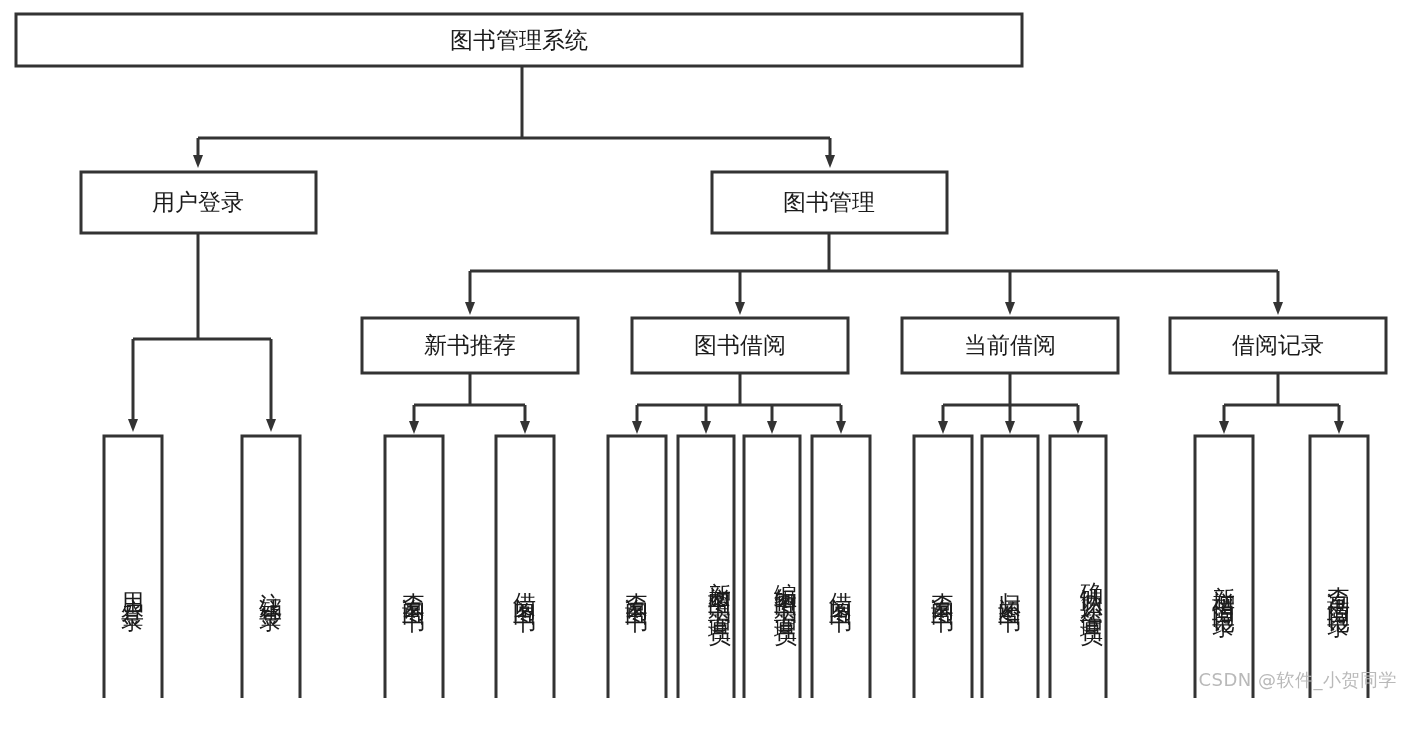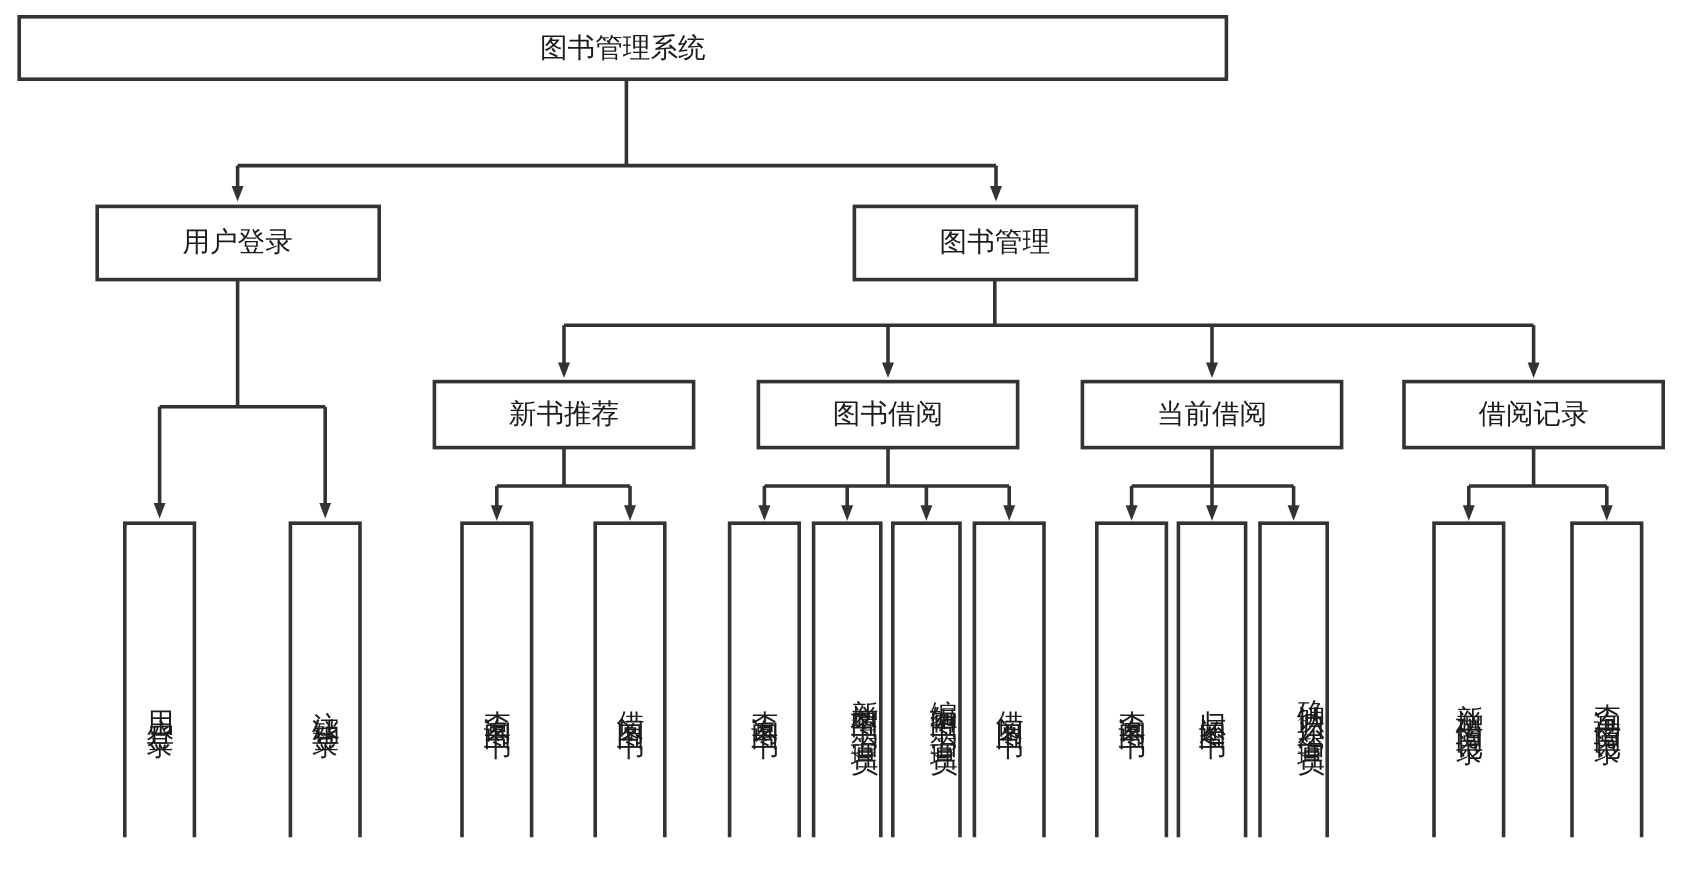--- a/index.html
+++ b/index.html
@@ -203,14 +203,15 @@
   <div class="node-label-v" style="left:744px; top:436px; width:56px; height:299px; align-items:flex-start; padding-top:10px; box-sizing:border-box;">编辑图书（管理员）</div>
   <div class="node-label-v" style="left:812px; top:436px; width:58px; height:299px;">借阅图书</div>
 
   <div class="node-label-v" style="left:914px; top:436px; width:58px; height:299px;">查询图书</div>
   <div class="node-label-v" style="left:982px; top:436px; width:56px; height:299px;">归还图书</div>
   <div class="node-label-v" style="left:1050px; top:436px; width:56px; height:299px; align-items:flex-start; padding-top:10px; box-sizing:border-box;">确认归还（管理员）</div>
 
   <div class="node-label-v" style="left:1195px; top:436px; width:58px; height:299px;">新增借阅记录</div>
   <div class="node-label-v" style="left:1310px; top:436px; width:58px; height:299px;">查询借阅记录</div>
 
+  <div class="watermark">CSDN @软件_小贺同学</div>
 
 </div>
 
 </body></html>

